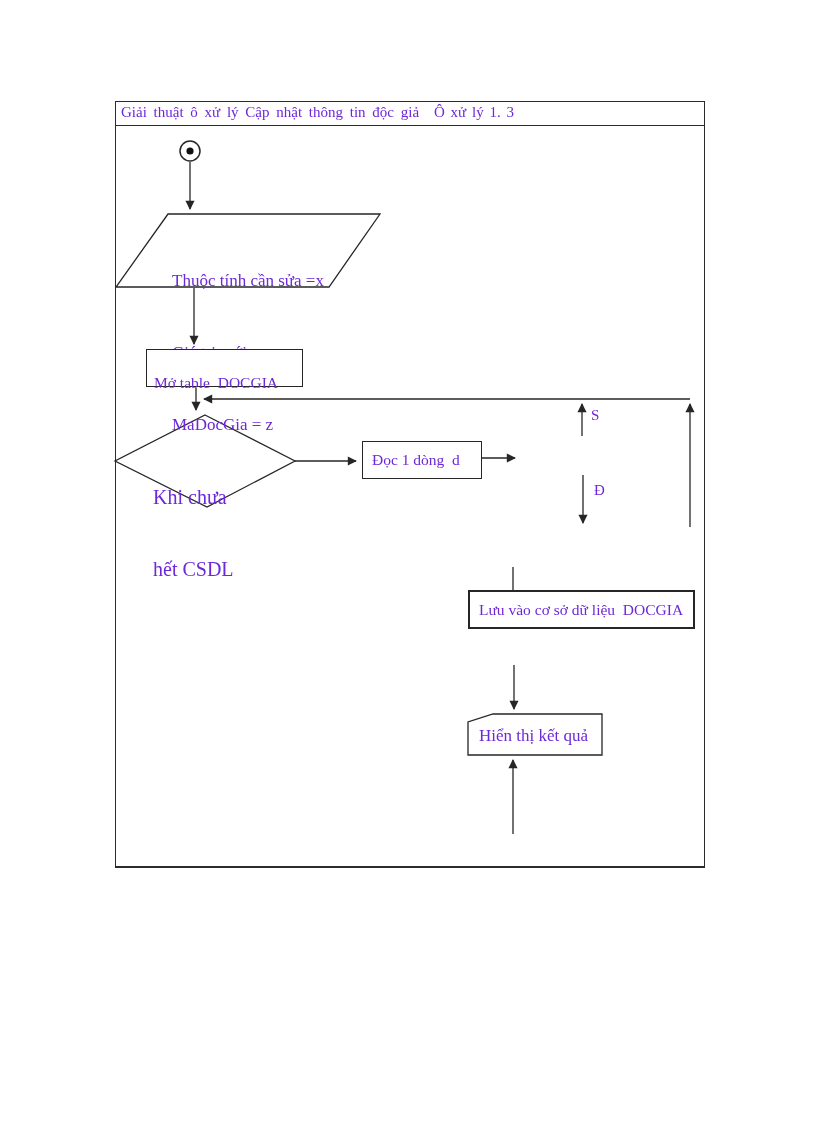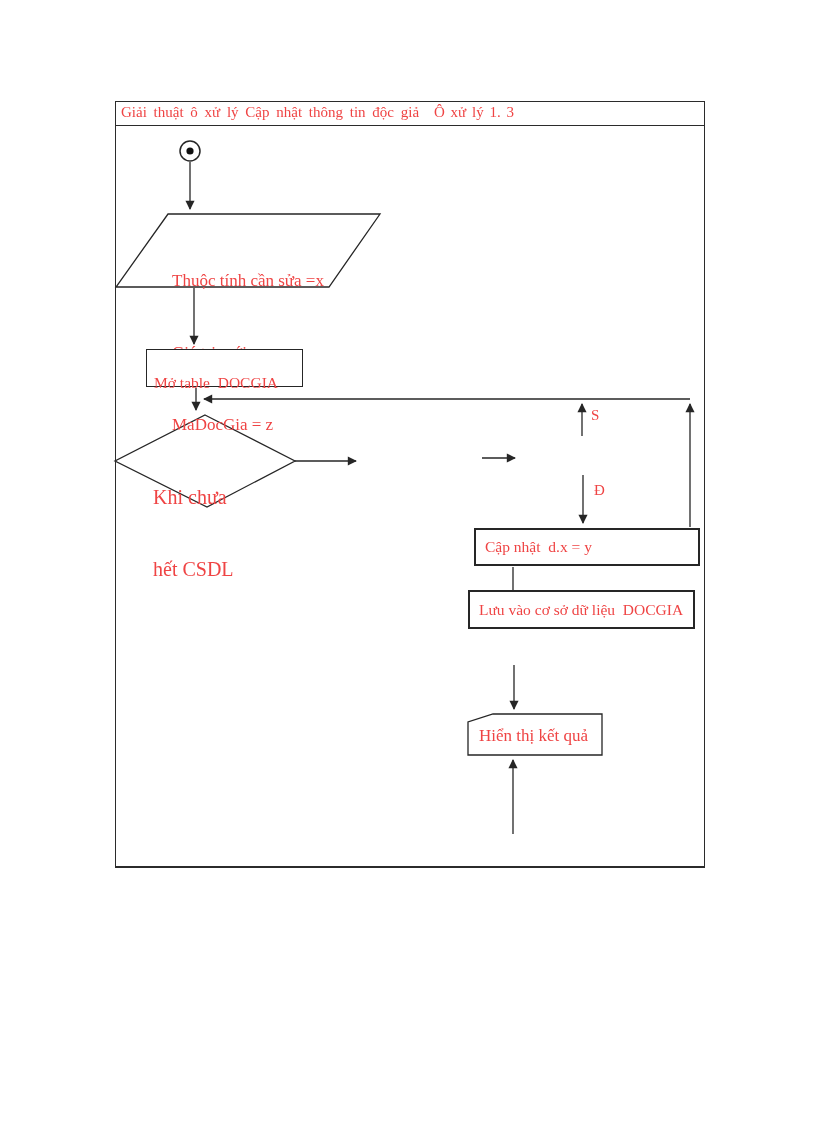--- a/index.html
+++ b/index.html
@@ -6,21 +6,21 @@
     margin: 0;
     padding: 0;
     background: #ffffff;
   }
   .page {
     position: relative;
     width: 816px;
     height: 1123px;
     background: #ffffff;
     font-family: "Liberation Serif", "DejaVu Serif", serif;
-    color: #ef4444;
+    color: #6d28d9;
     overflow: hidden;
   }
   .frame {
     position: absolute;
     left: 115px;
     top: 101px;
     width: 588px;
     height: 764px;
     border: 1px solid #2b2b2b;
     border-bottom-width: 2px;
@@ -139,28 +139,28 @@
 
   <div class="box" style="left:146px; top:349px; width:155px; height:36px;">
     <span class="lbl" style="padding-left:7px;margin-top:29px;">Mở table  DOCGIA</span>
   </div>
 
   <div class="diamond-text">
     <div>Khi chưa</div>
     <div>hết CSDL</div>
   </div>
 
+  <div class="box" style="left:362px; top:441px; width:118px; height:36px;">
+    <span class="lbl">Đọc 1 dòng  d</span>
+  </div>
 
 
   <div class="branch-label" style="left:591px; top:407px;">S</div>
   <div class="branch-label" style="left:594px; top:482px;">Đ</div>
 
-  <div class="box thick" style="left:474px; top:528px; width:222px; height:34px;">
-    <span class="lbl">Cập nhật  d.x = y</span>
-  </div>
 
   <div class="box thick" style="left:468px; top:590px; width:223px; height:35px;">
     <span class="lbl">Lưu vào cơ sở dữ liệu  DOCGIA</span>
   </div>
 
   <div class="node-text" style="left:479px; top:724px;">Hiển thị kết quả</div>
 
 </div>
 
 </body></html>

